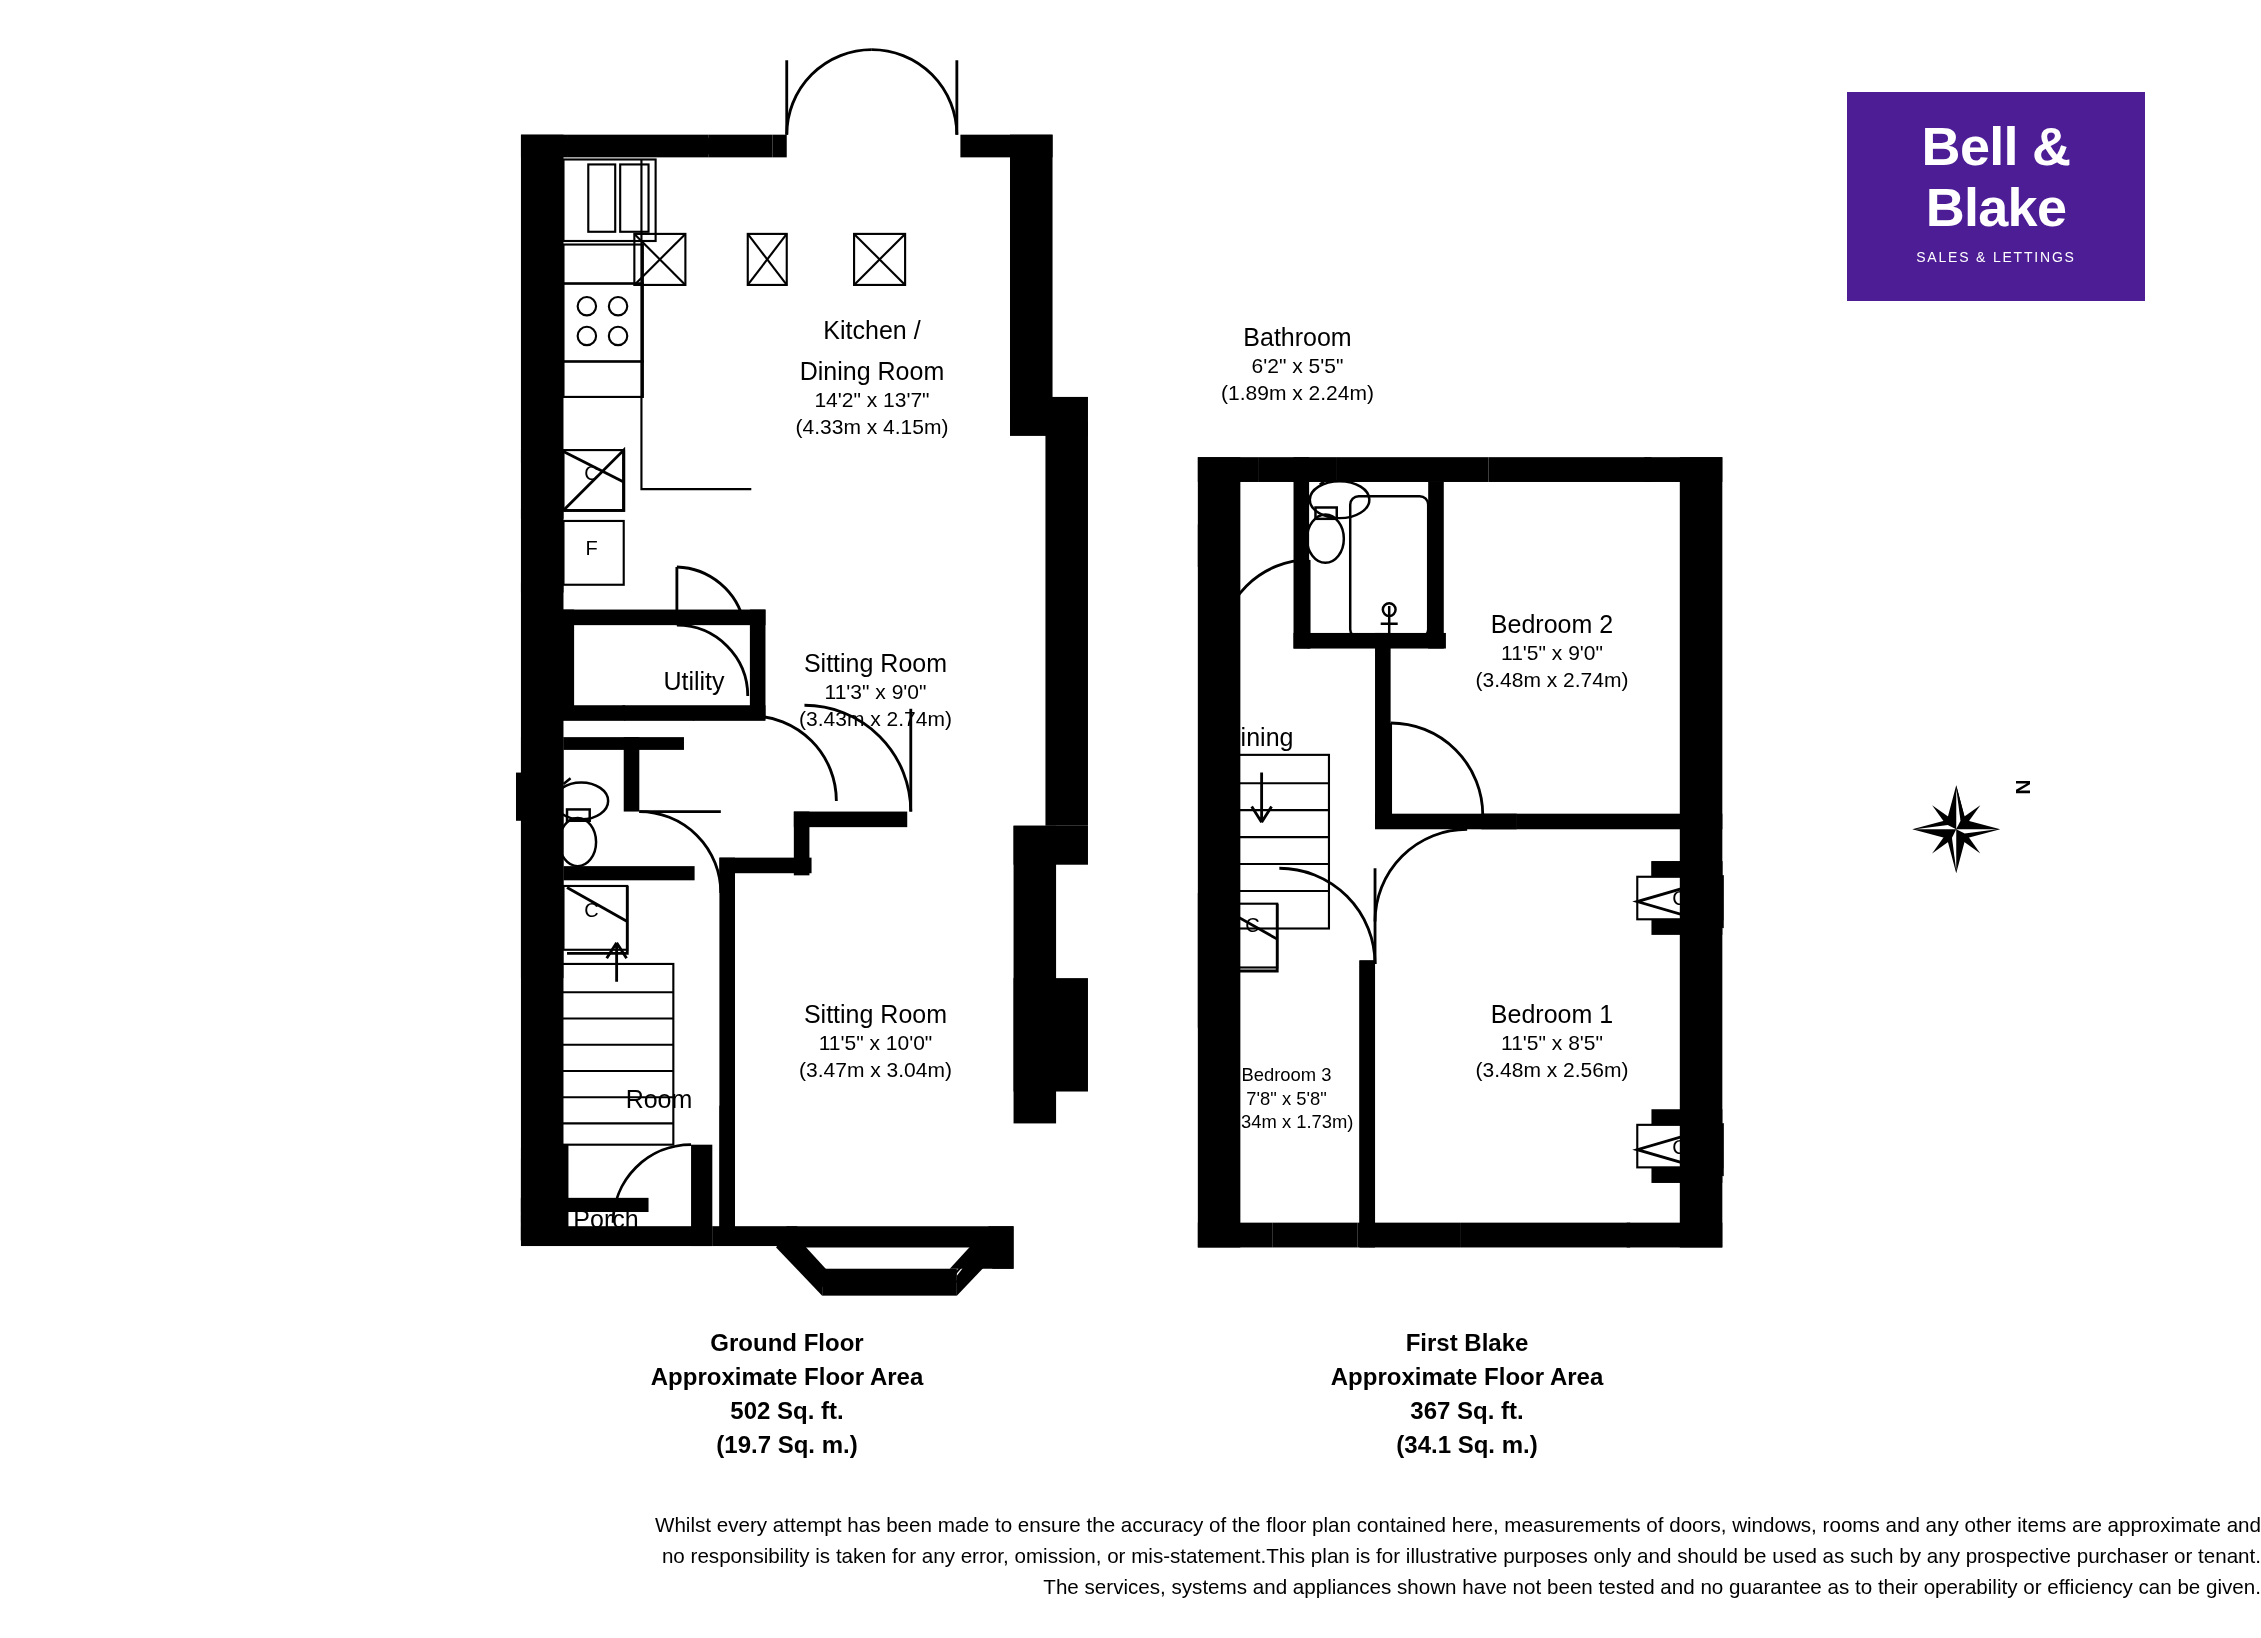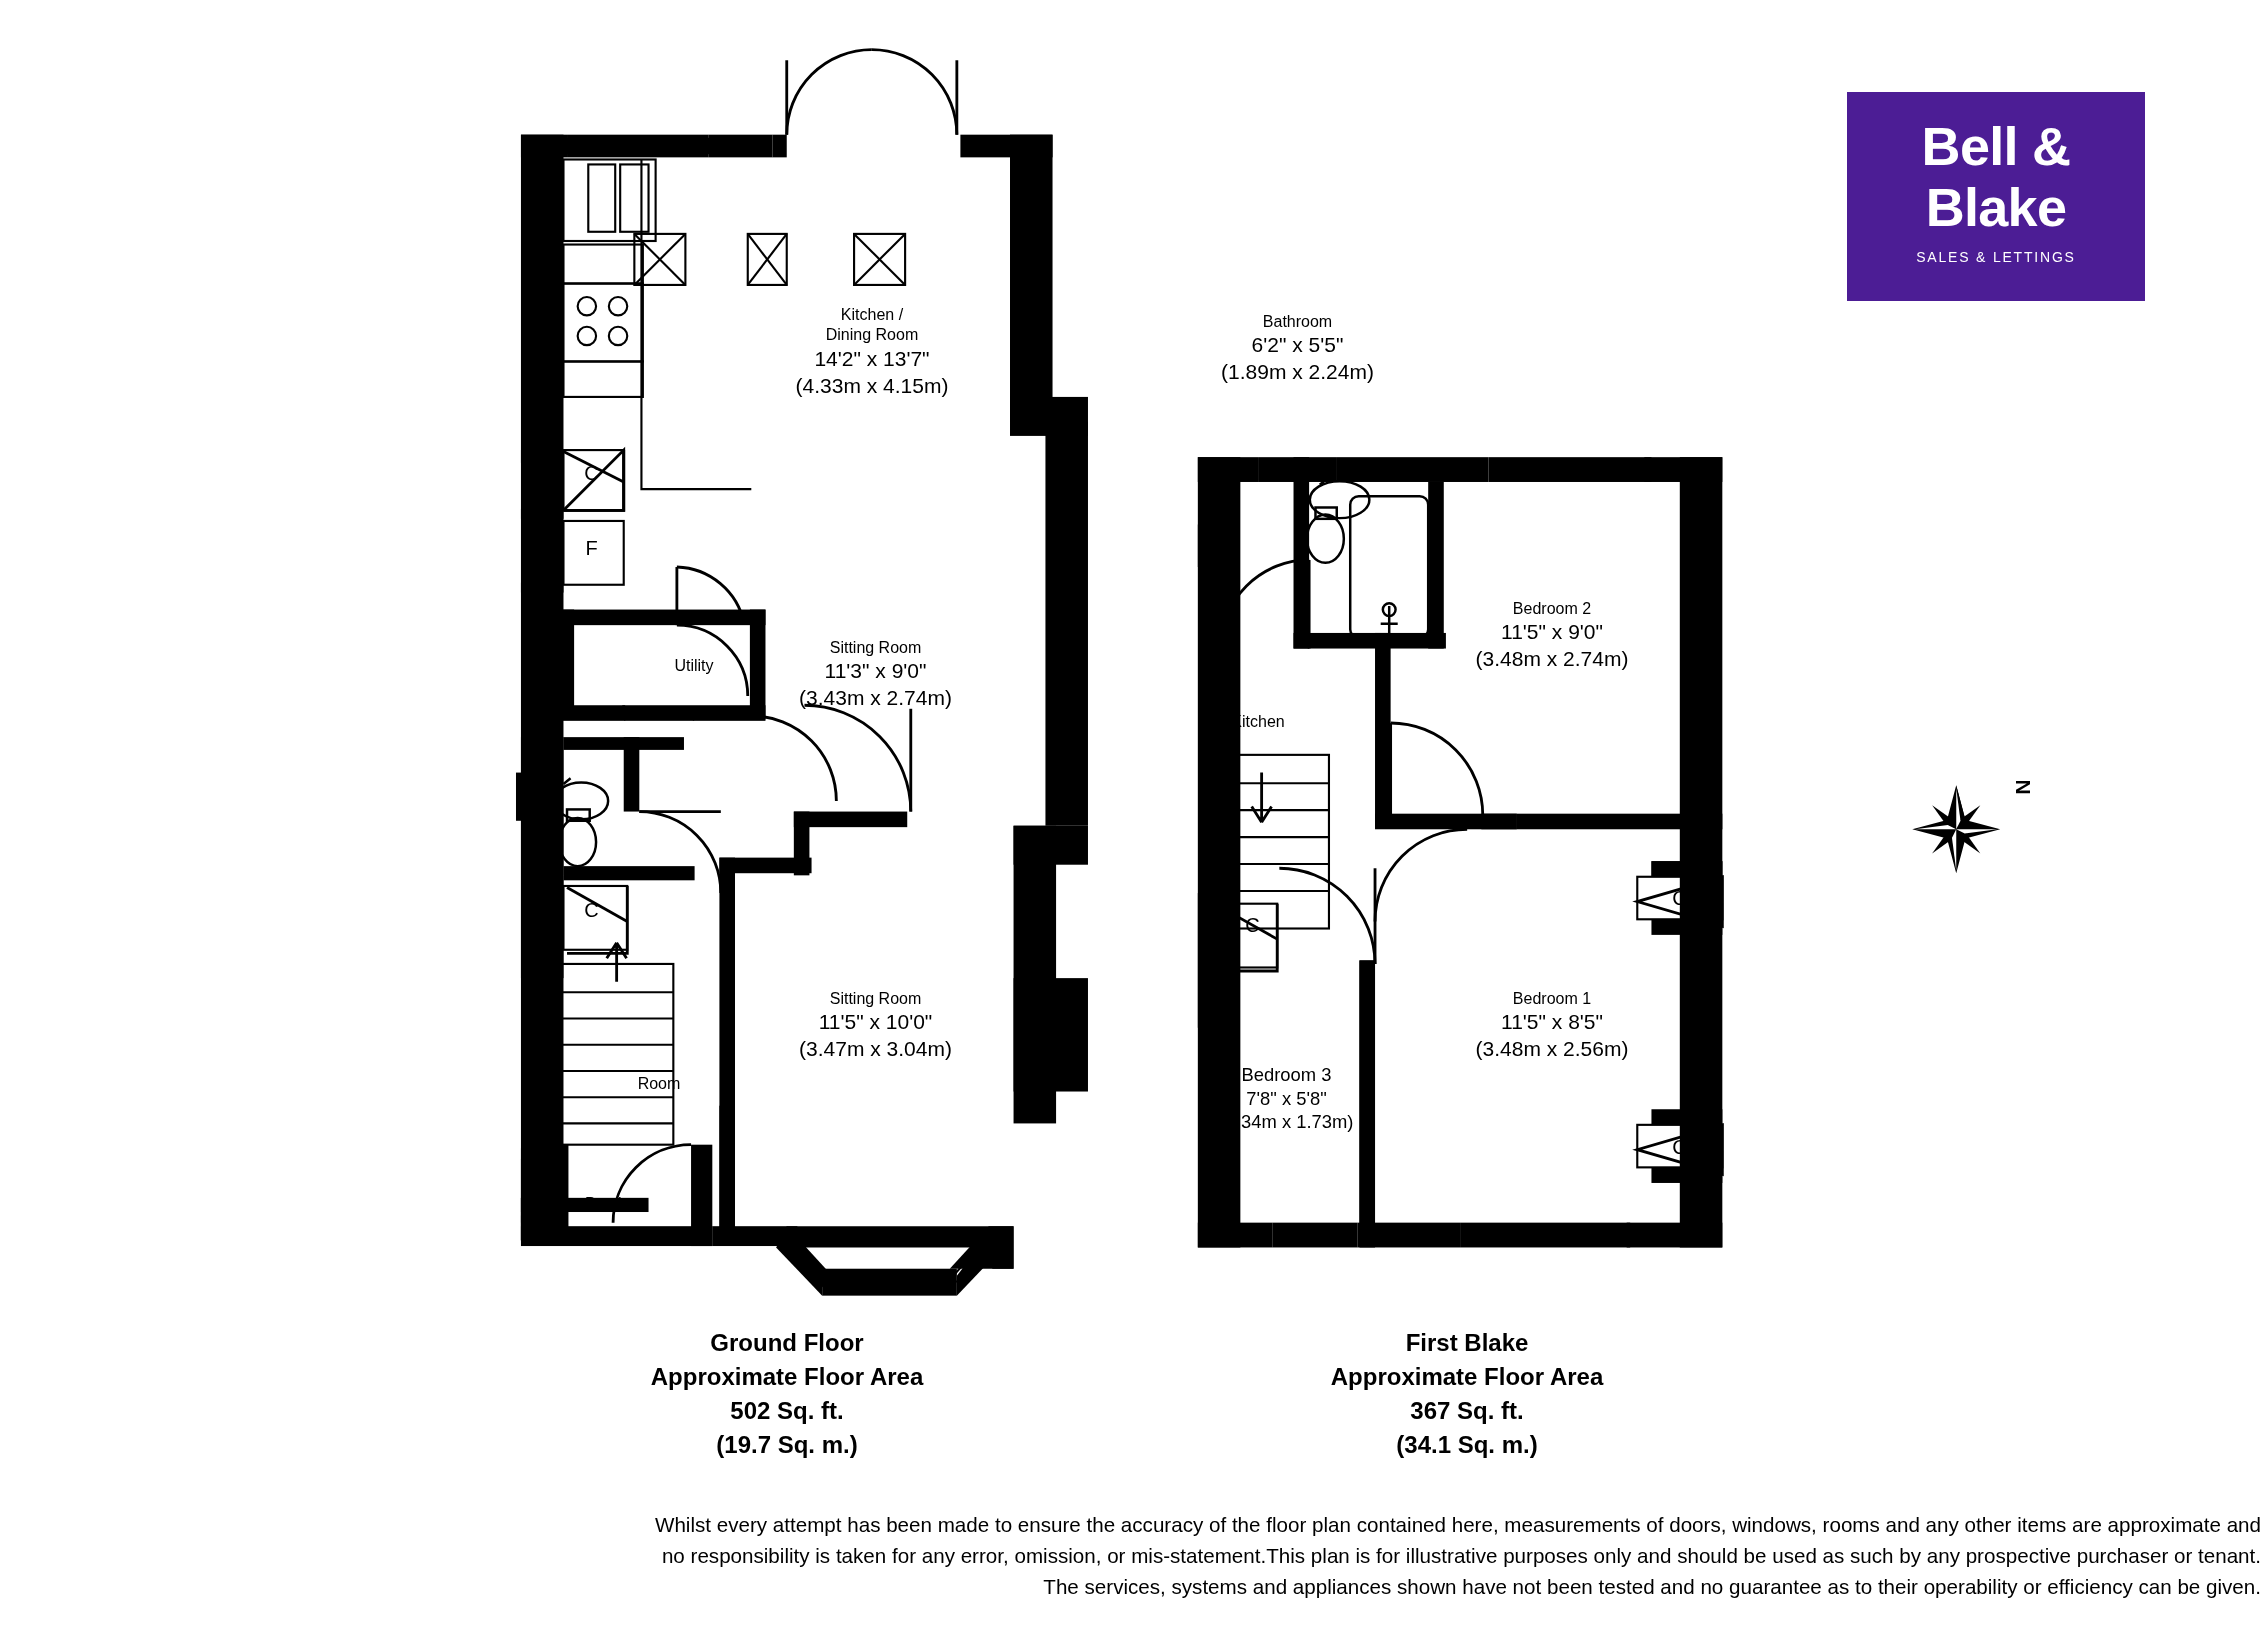--- a/index.html
+++ b/index.html
@@ -32,21 +32,22 @@
   .fixture { fill: none; stroke: #000000; stroke-width: 3.5; }
   .fixture-fill { fill: #000000; stroke: none; }
 
   .label {
     position: absolute;
     text-align: center;
     line-height: 1.28;
     white-space: nowrap;
   }
   .room-name {
-    font-size: 16px;
+    font-size: 25px;
+    margin-top: 9px;
   }
   .room-dim {
     font-size: 21px;
   }
   .room-dim-small {
     font-size: 18.4px;
   }
   .room-name-small {
     font-size: 18.4px;
   }
@@ -393,21 +394,21 @@
     <div class="room-dim">11'5" x 8'5"</div>
     <div class="room-dim">(3.48m x 2.56m)</div>
   </div>
 
   <div class="label" style="left:1198px; top:1063px; width:177px;">
     <div class="room-name-small">Bedroom 3</div>
     <div class="room-dim-small">7'8" x 5'8"</div>
     <div class="room-dim-small">(2.34m x 1.73m)</div>
   </div>
 
-  <div class="label room-name" style="left:1166px; top:712px; width:184px;">Kitchen</div>
+  <div class="label room-name" style="left:1166px; top:712px; width:184px;">Dining</div>
 
   <div class="cupboard-letter" style="left:1235px; top:914px; width:35px;">C</div>
   <div class="cupboard-letter" style="left:1662px; top:887px; width:35px;">C</div>
   <div class="cupboard-letter" style="left:1662px; top:1136px; width:35px;">C</div>
 
   <div class="floor-title" style="left:539px; top:1326px; width:496px;">
     <div>Ground Floor</div>
     <div>Approximate Floor Area</div>
     <div>502 Sq. ft.</div>
     <div>(19.7 Sq. m.)</div>

